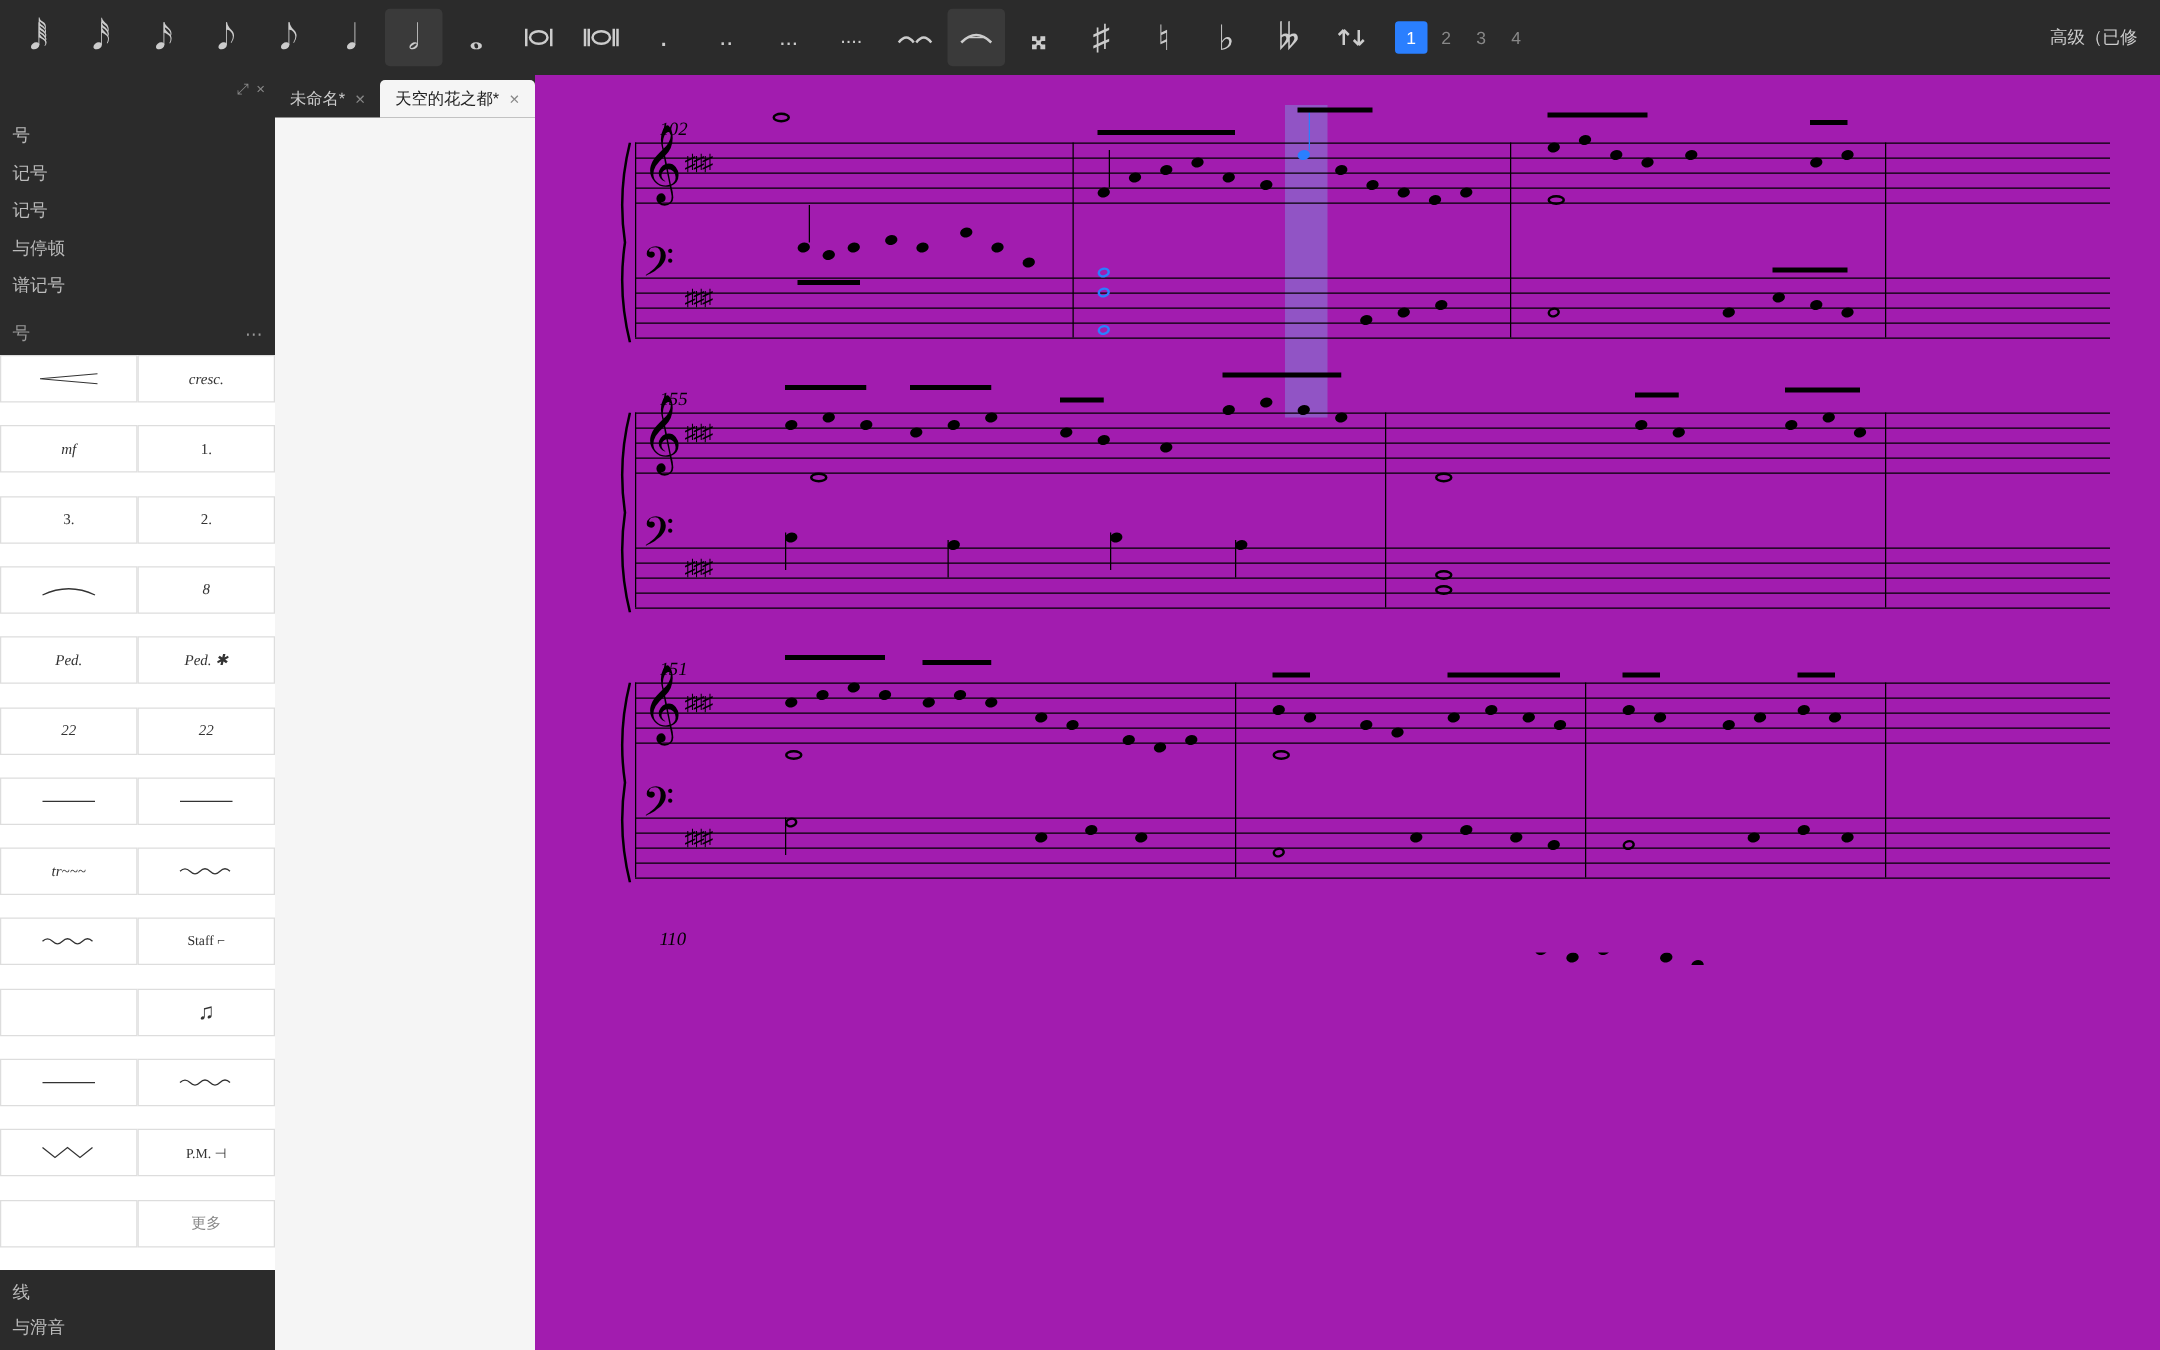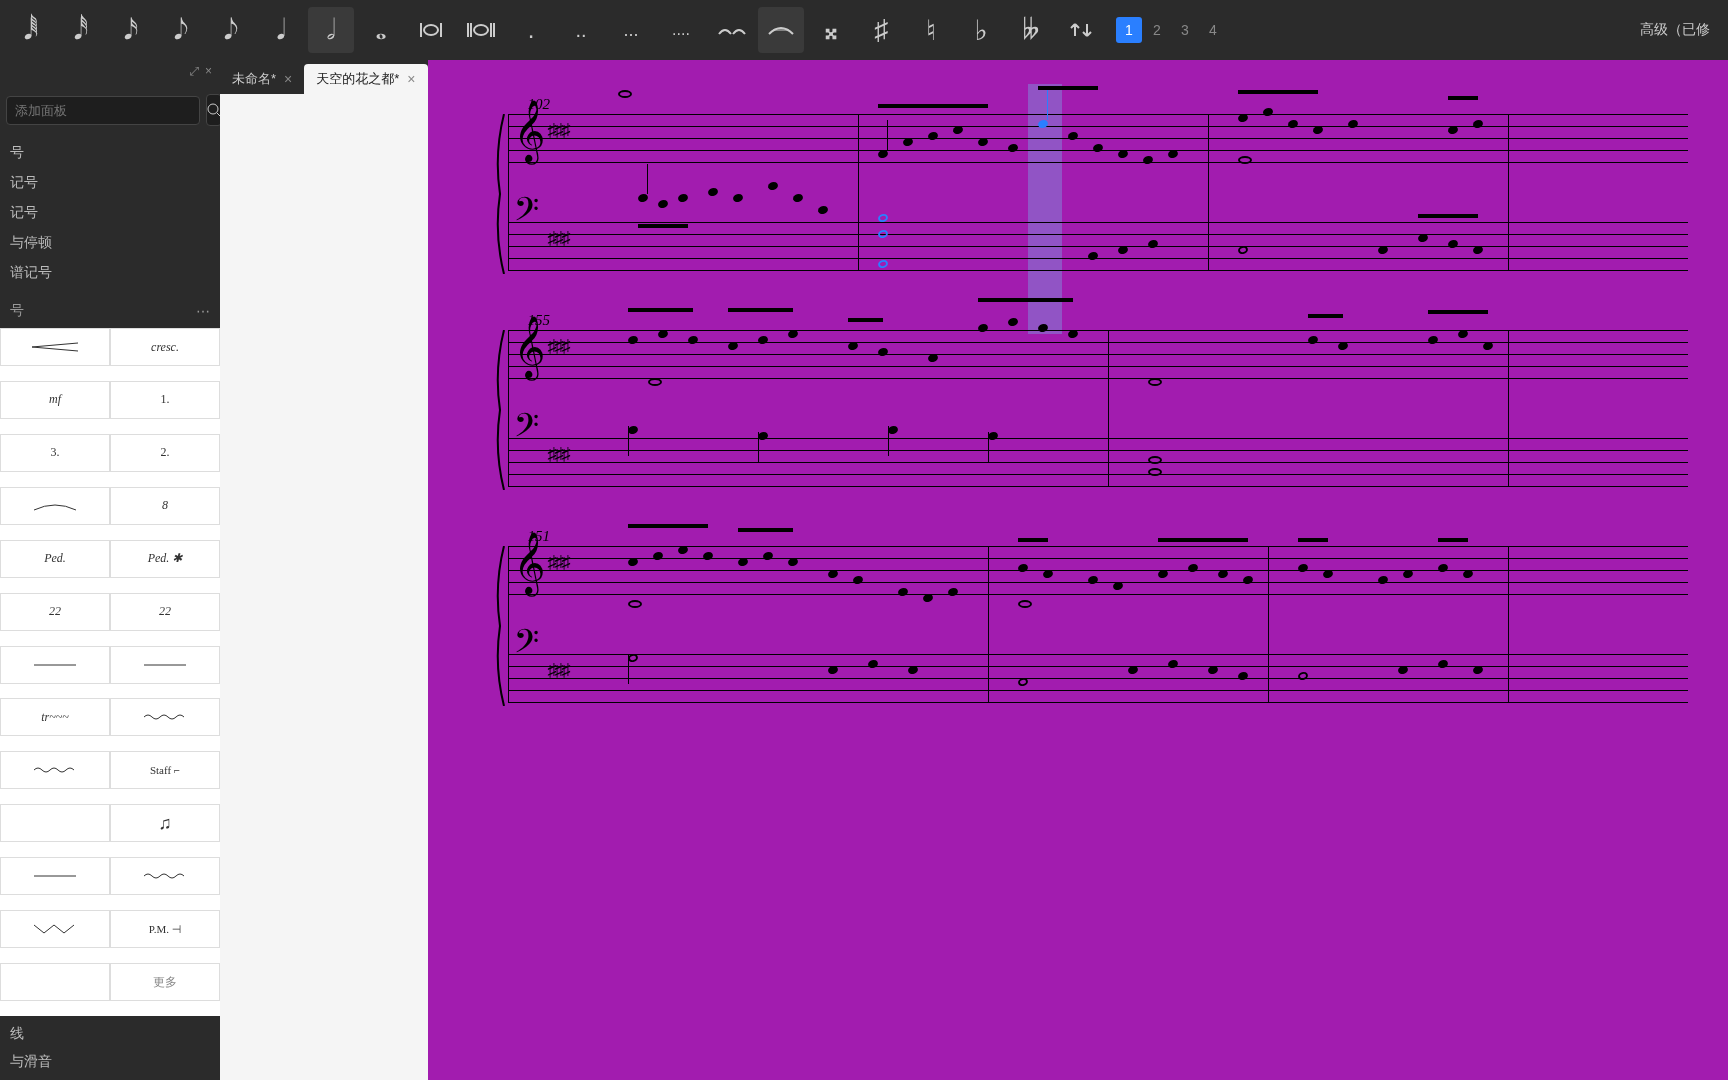--- a/index.html
+++ b/index.html
@@ -123,30 +123,20 @@
   <div class="spacer"></div>
   <div class="right-label">高级（已修</div>
 </div>
 
 <div class="main">
   <div class="left">
     <div class="left-header">
       <span>⤢</span>
       <span>×</span>
     </div>
-    <div class="search-row">
-      <input placeholder="添加面板" style="">
-      <div class="sq-btn">
-          <svg width="14" height="14">
-            <circle cx="6" cy="6" r="5" stroke="#ccc" fill="none"></circle>
-            <line x1="10" y1="10" x2="14" y2="14" stroke="#ccc"></line>
-          </svg>
-        </div>
-      <div class="sq-btn">⋯</div>
-    </div>
     <div class="cat-list">
       <div class="cat-item">号</div>
       <div class="cat-item">记号</div>
       <div class="cat-item">记号</div>
       <div class="cat-item">与停顿</div>
       <div class="cat-item">谱记号</div>
     </div>
     <div class="panel-h">
       <span>号</span>
       <span>⋯</span>
@@ -477,15 +467,28 @@
             <div class="n" style="left:700px;top:12px"></div>
               <div class="n" style="left:730px;top:18px"></div>
             <div class="half" style="left:790px;top:18px"></div>
             <div class="n" style="left:890px;top:12px"></div>
               <div class="n" style="left:930px;top:6px"></div>
             <div class="n" style="left:965px;top:12px"></div>
           </div>
         </div>
       </div>
 
+      <div class="system" style="margin-bottom:0">
+        <div class="measure-num">110</div>
+        <div class="staff" style="height:10px;overflow:hidden">
+          <div class="notes">
+            <div class="n" style="left:720px;top:-6px"></div>
+              <div class="n" style="left:745px;top:0px"></div>
+            <div class="n" style="left:770px;top:-6px"></div>
+            <div class="n" style="left:820px;top:0px"></div>
+              <div class="n" style="left:845px;top:6px"></div>
+
+          </div>
+        </div>
+      </div>
     </div>
   </div>
 </div>
 
 </body></html>

